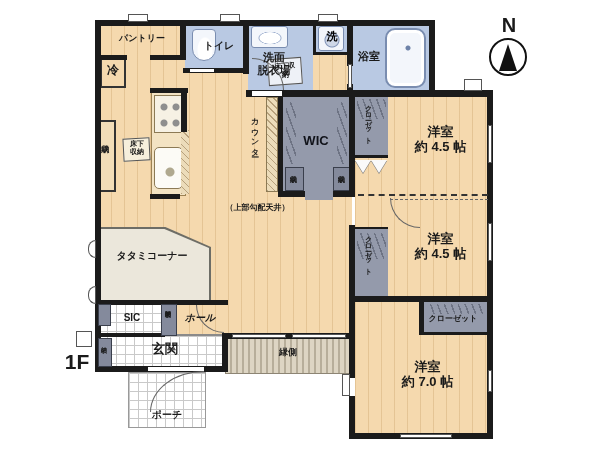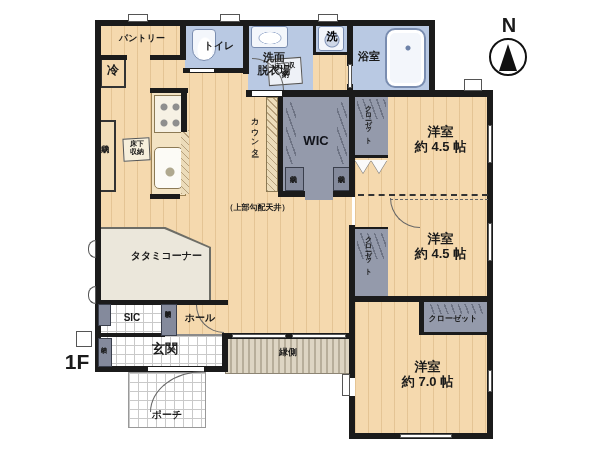--- a/index.html
+++ b/index.html
@@ -187,26 +187,26 @@
   </div>
   <div class="lbl" style="left:398px;top:232px;width:85px;">
     <div style="font-size:13px;">洋室</div>
     <div style="font-size:13px;">約 4.5 帖</div>
   </div>
   <div class="lbl" style="left:385px;top:360px;width:85px;">
     <div style="font-size:13px;">洋室</div>
     <div style="font-size:13px;">約 7.0 帖</div>
   </div>
 
-  <div class="lbl" style="left:102px;top:250px;width:100px;text-align:right;">
+  <div class="lbl" style="left:102px;top:250px;width:100px;">
     <div style="font-size:10px;">タタミコーナー</div>
   </div>
 
   <div class="lbl" style="left:112px;top:312px;width:40px;font-size:10px;">SIC</div>
-  <div class="lbl" style="left:178px;top:312px;width:44px;font-size:10px;">ホール</div>
+  <div class="lbl" style="left:178px;top:312px;width:44px;font-size:10px;font-style:italic;">ホール</div>
   <div class="lbl v" style="left:164px;top:306px;font-size:6px;letter-spacing:0;">玄関収納</div>
   <div class="lbl v" style="left:100px;top:342px;font-size:6px;letter-spacing:0;">収納</div>
   <div class="lbl" style="left:135px;top:342px;width:60px;font-size:13px;">玄関</div>
   <div class="lbl" style="left:138px;top:409px;width:58px;font-size:10px;">ポーチ</div>
   <div class="lbl" style="left:268px;top:347px;width:40px;font-size:9px;">縁側</div>
 
   <div class="lbl" style="left:60px;top:350px;width:34px;font-size:21px;">1F</div>
 
   <div class="lbl" style="left:497px;top:14px;width:24px;font-size:20px;">N</div>
   <div class="abs" style="left:489px;top:38px;width:38px;height:38px;border:2.5px solid #111;border-radius:50%;box-sizing:border-box;"></div>

